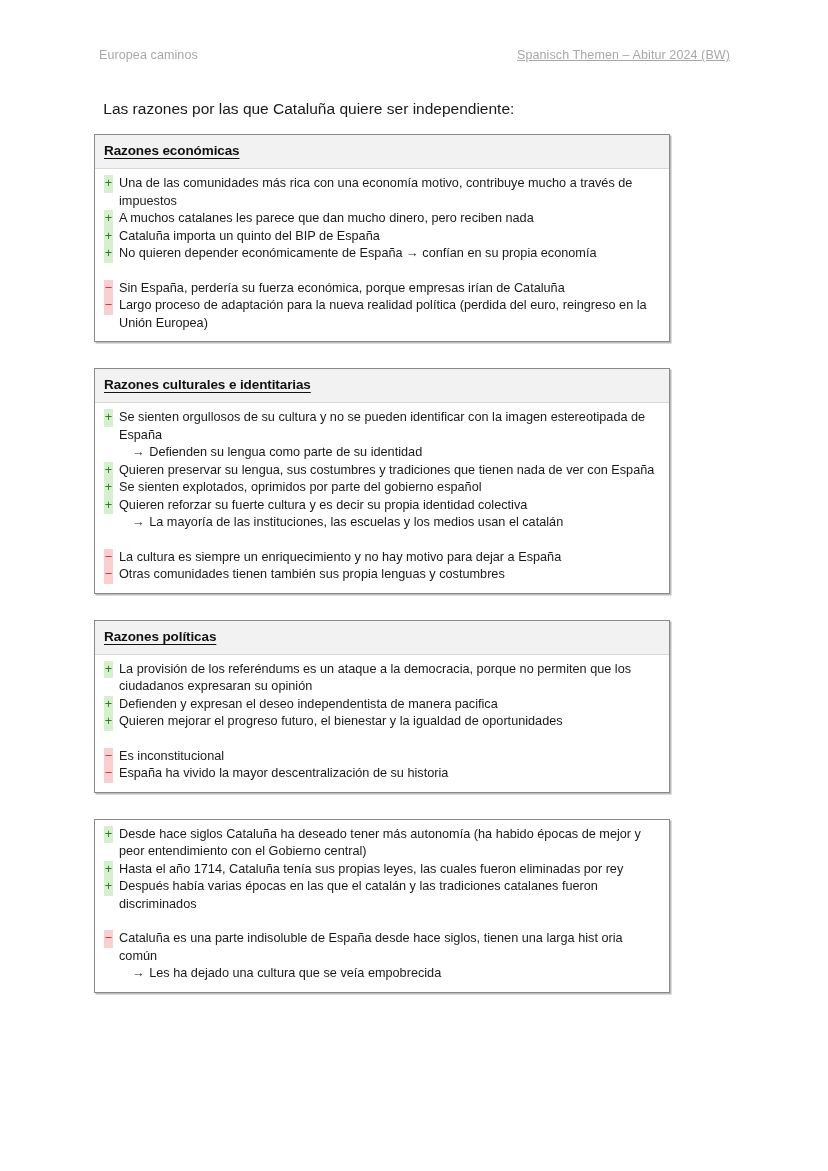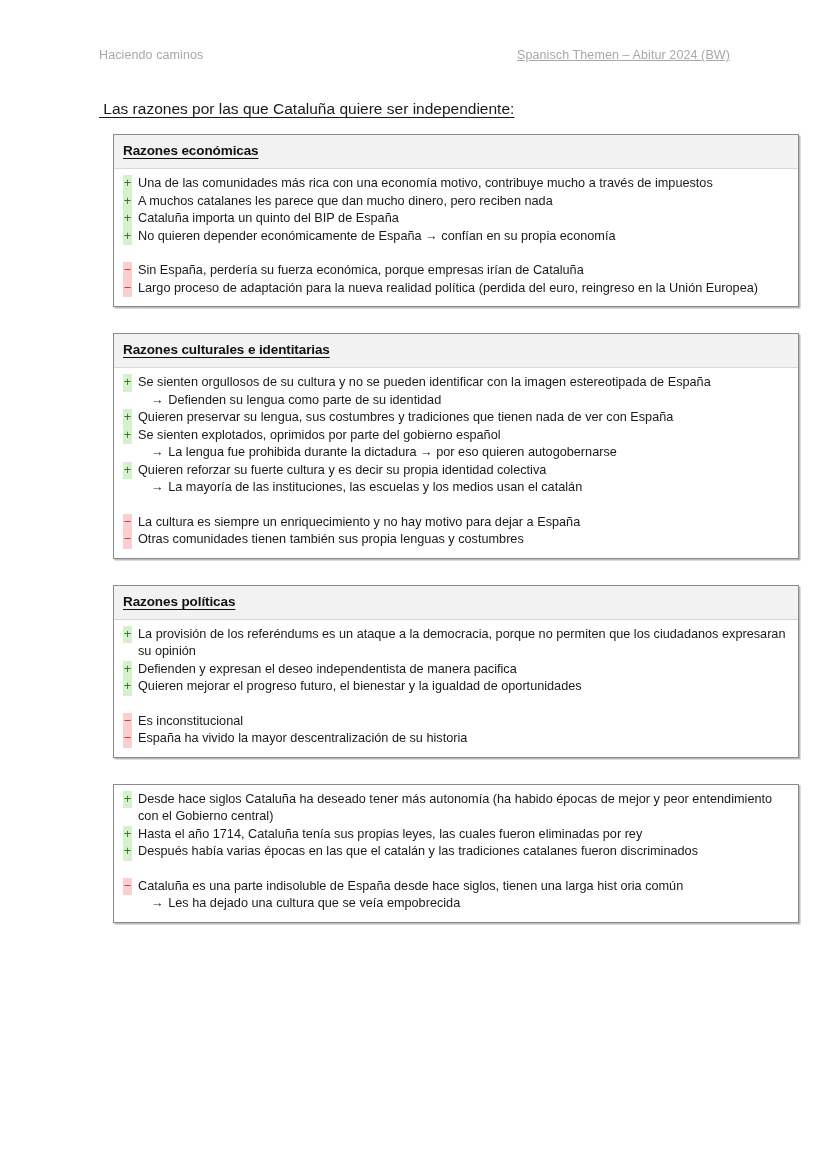--- a/index.html
+++ b/index.html
@@ -41,32 +41,31 @@
   .runhead-right { white-space: nowrap; text-decoration: underline; }
 
   
   .doc-title {
     position: absolute;
     top: 100px;
     left: 99px;
     font-size: 15.5px;
     font-weight: 400;
     color: #1a1a1a;
-    text-decoration: underline;
     text-underline-offset: 3px;
     text-decoration-thickness: 1px;
     white-space: pre;
   }
 
   
   .sections {
     position: absolute;
     top: 134px;
-    left: 113px;
-    width: 686px;
+    left: 94px;
+    width: 576px;
   }
 
   .section {
     border: 1px solid #8a8a8a;
     background: #ffffff;
     box-shadow: 1.5px 1.5px 0 rgba(130,130,130,0.55);
     margin-bottom: 26px;
   }
 
   .section-header {
@@ -146,21 +145,21 @@
     padding-left: 14px;
   }
   .arrow { letter-spacing: 0.5px; }
 </style>
 </head>
 <body>
 
 <div class="page">
 
   <div class="runhead">
-    <span class="runhead-left">Haciendo caminos</span>
+    <span class="runhead-left">Europea caminos</span>
     <span class="runhead-right">Spanisch Themen – Abitur 2024  (BW)</span>
   </div>
 
   <div class="doc-title"> Las razones por las que Cataluña quiere ser independiente:</div>
 
   <div class="sections">
       <div class="section">
         <div class="section-header"><span class="section-header-title">Razones económicas</span></div>
         <div class="section-body">
           <div class="group pros">
@@ -206,24 +205,20 @@
               <span class="sub-text"><span class="arrow">→ </span><span>Defienden su lengua como parte de su identidad</span></span>
             </div>
             <div class="bullet">
               <span class="marker">+</span>
               <span class="bullet-text">Quieren preservar su lengua, sus costumbres y tradiciones que tienen nada de ver con España</span>
             </div>
             <div class="bullet">
               <span class="marker">+</span>
               <span class="bullet-text">Se sienten explotados, oprimidos por parte del gobierno español</span>
             </div>
-            <div class="subline">
-              <span class="marker-spacer"></span>
-              <span class="sub-text"><span class="arrow">→ </span><span>La lengua fue prohibida durante la dictadura → por eso quieren autogobernarse</span></span>
-            </div>
             <div class="bullet">
               <span class="marker">+</span>
               <span class="bullet-text">Quieren reforzar su fuerte cultura y es decir su propia identidad colectiva</span>
             </div>
             <div class="subline">
               <span class="marker-spacer"></span>
               <span class="sub-text"><span class="arrow">→ </span><span>La mayoría de las instituciones, las escuelas y los medios usan el catalán</span></span>
             </div>
           </div>
           <div class="group cons">

